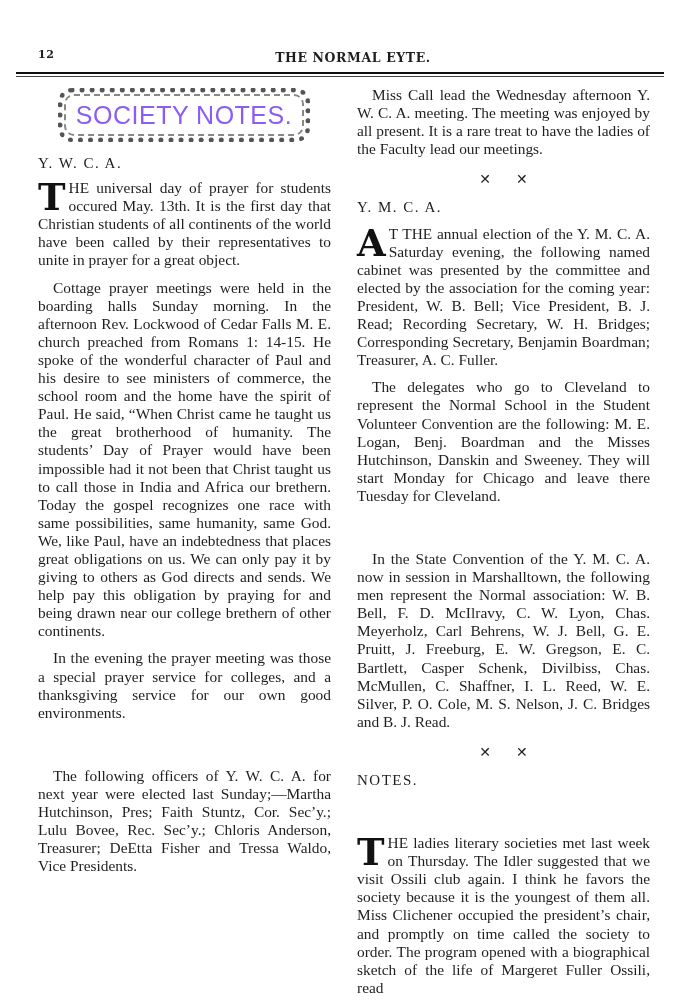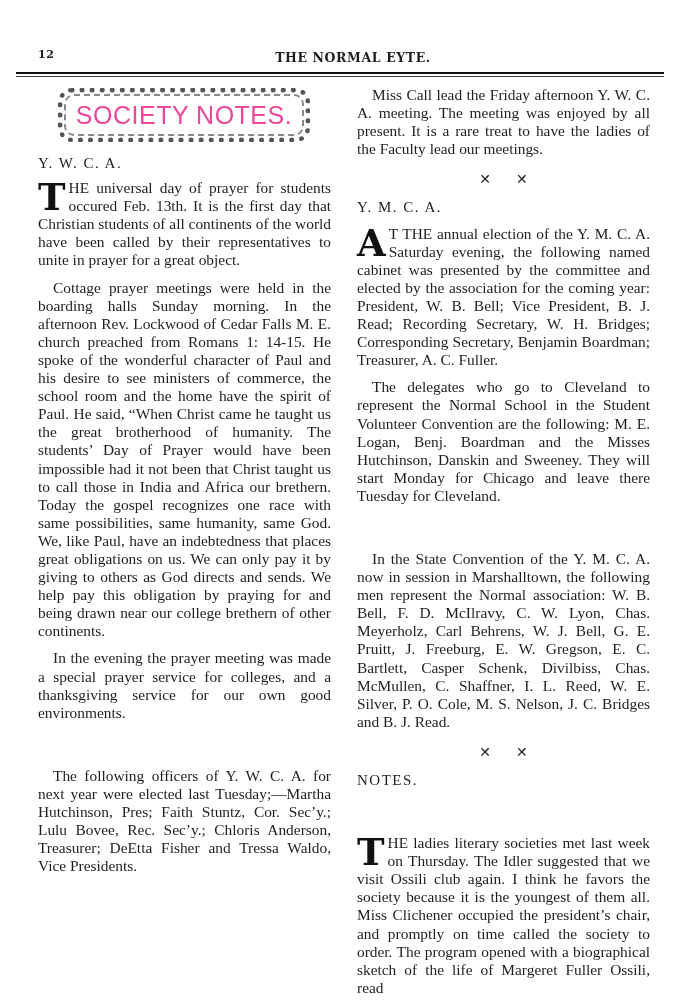--- a/index.html
+++ b/index.html
@@ -94,21 +94,21 @@
       content: "";
       position: absolute;
       left: 1px; right: 1px; top: 1px; bottom: 1px;
       border: 2px dashed #888;
       border-radius: 10px;
     }
     .banner-title {
       font-family: "Liberation Sans", "DejaVu Sans", sans-serif;
       font-size: 25px;
       letter-spacing: 0.5px;
-      color: #ec4899;
+      color: #8b5cf6;
     }
     .section-heading {
       text-align: left;
       font-family: "Liberation Serif", serif;
       font-size: 15px;
       letter-spacing: 1.5px;
       margin: 12px 0 7px 0;
     }
     .ornament {
       text-align: center;
@@ -135,29 +135,29 @@
 <div class="rule-thick"></div>
 <div class="rule-thin"></div>
 
 <div class="col col-left">
   <div class="banner">
     <span class="banner-title">SOCIETY NOTES.</span>
   </div>
 
   <div class="section-heading">Y. W. C. A.</div>
 
-  <p class="dropcap-para"><span class="dropcap">T</span><span>HE universal day of prayer for students occured Feb. 13th. It is the first day that Christian students of all continents of the world have been called by their representatives to unite in prayer for a great object.</span></p>
+  <p class="dropcap-para"><span class="dropcap">T</span><span>HE universal day of prayer for students occured May. 13th. It is the first day that Christian students of all continents of the world have been called by their representatives to unite in prayer for a great object.</span></p>
 
   <p>Cottage prayer meetings were held in the boarding halls Sunday morning. In the afternoon Rev. Lockwood of Cedar Falls M. E. church preached from Romans 1: 14-15. He spoke of the wonderful character of Paul and his desire to see ministers of commerce, the school room and the home have the spirit of Paul. He said, “When Christ came he taught us the great brotherhood of humanity. The students’ Day of Prayer would have been impossible had it not been that Christ taught us to call those in India and Africa our brethern. Today the gospel recognizes one race with same possibilities, same humanity, same God. We, like Paul, have an indebtedness that places great obligations on us. We can only pay it by giving to others as God directs and sends. We help pay this obligation by praying for and being drawn near our college brethern of other continents.</p>
-  <p>In the evening the prayer meeting was made a special prayer service for colleges, and a thanksgiving service for our own good environments.</p>
-  <p class="nogap">The following officers of Y. W. C. A. for next year were elected last Tuesday;—Martha Hutchinson, Pres; Faith Stuntz, Cor. Sec’y.; Lulu Bovee, Rec. Sec’y.; Chloris Anderson, Treasurer; DeEtta Fisher and Tressa Waldo, Vice Presidents.</p>
+  <p>In the evening the prayer meeting was those a special prayer service for colleges, and a thanksgiving service for our own good environments.</p>
+  <p class="nogap">The following officers of Y. W. C. A. for next year were elected last Sunday;—Martha Hutchinson, Pres; Faith Stuntz, Cor. Sec’y.; Lulu Bovee, Rec. Sec’y.; Chloris Anderson, Treasurer; DeEtta Fisher and Tressa Waldo, Vice Presidents.</p>
 </div>
 
 <div class="col col-right">
-  <p>Miss Call lead the Friday afternoon Y. W. C. A. meeting. The meeting was enjoyed by all present. It is a rare treat to have the ladies of the Faculty lead our meetings.</p>
+  <p>Miss Call lead the Wednesday afternoon Y. W. C. A. meeting. The meeting was enjoyed by all present. It is a rare treat to have the ladies of the Faculty lead our meetings.</p>
 
   <div class="ornament">✕ ✕</div>
   <div class="right-heading">Y. M. C. A.</div>
 
   <p class="dropcap-para"><span class="dropcap">A</span><span>T THE annual election of the Y. M. C. A. Saturday evening, the following named cabinet was presented by the committee and elected by the association for the coming year: President, W. B. Bell; Vice President, B. J. Read; Recording Secretary, W. H. Bridges; Corresponding Secretary, Benjamin Boardman; Treasurer, A. C. Fuller.</span></p>
 
   <p>The delegates who go to Cleveland to represent the Normal School in the Student Volunteer Convention are the following: M. E. Logan, Benj. Boardman and the Misses Hutchinson, Danskin and Sweeney. They will start Monday for Chicago and leave there Tuesday for Cleveland.</p>
   <p class="nogap">In the State Convention of the Y. M. C. A. now in session in Marshalltown, the following men represent the Normal association: W. B. Bell, F. D. McIlravy, C. W. Lyon, Chas. Meyerholz, Carl Behrens, W. J. Bell, G. E. Pruitt, J. Freeburg, E. W. Gregson, E. C. Bartlett, Casper Schenk, Divilbiss, Chas. McMullen, C. Shaffner, I. L. Reed, W. E. Silver, P. O. Cole, M. S. Nelson, J. C. Bridges and B. J. Read.</p>
 
   <div class="ornament">✕ ✕</div>

